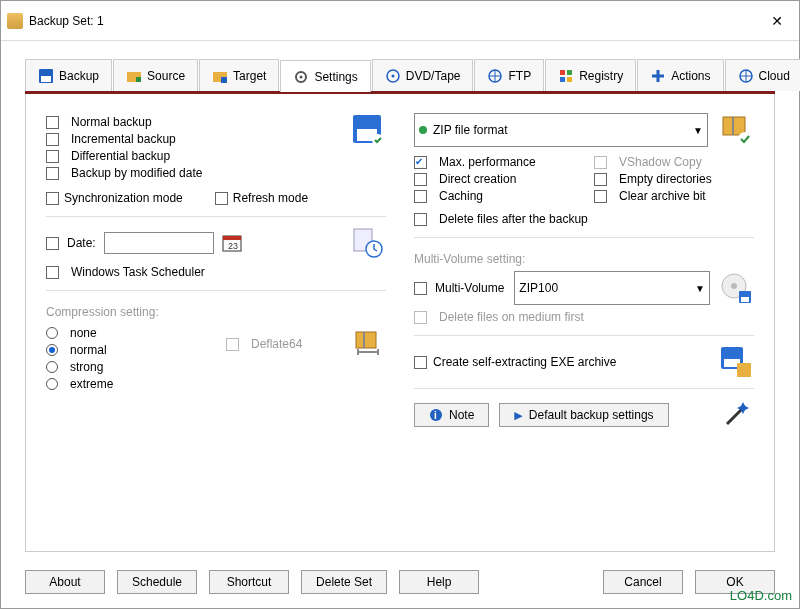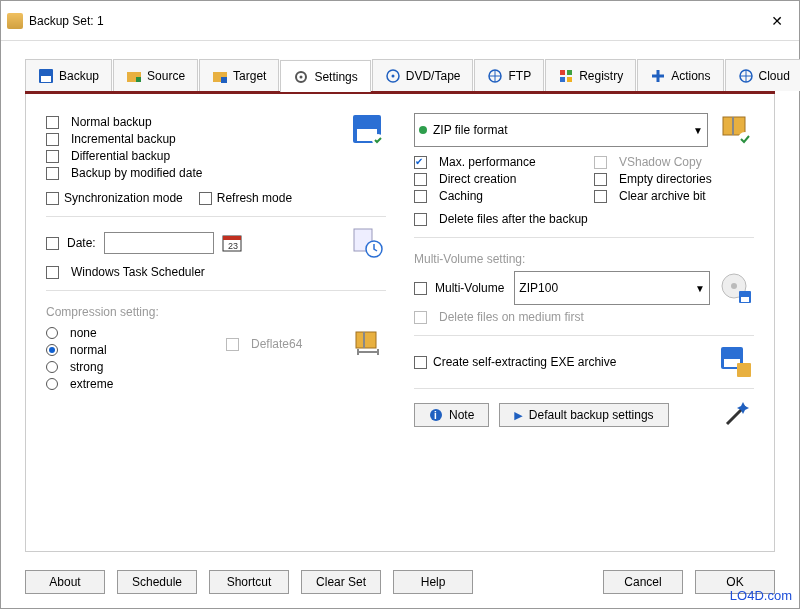--- a/index.html
+++ b/index.html
@@ -120,21 +120,21 @@
   display:flex;
   gap:12px;
   padding: 10px 24px 14px 24px;
   align-items:center;
 }
 .bottom-bar .btn { min-width:80px; }
 .spacer{flex:1;}
 .watermark{
   position:absolute;
   right:8px; bottom:6px;
-  color:#1d4ed8;
+  color:#15803d;
   font-size:13px;
   font-family:Arial,sans-serif;
 }
 .two-col{display:flex;gap:20px;}
 .two-col > div{flex:1;}
 svg{display:block;}
 </style>
 </head>
 <body>
 
@@ -256,21 +256,21 @@
           <div class="big-icon">
             <svg width="34" height="34">
                 <rect x="2" y="2" width="28" height="28" fill="#2b6fd4" rx="2"></rect>
                 <rect x="6" y="16" width="20" height="12" fill="#fff"></rect>
                 <circle cx="27" cy="27" r="6" fill="#fff"></circle>
                 <path d="M24 27l2 2 4-4" stroke="#2a9040" stroke-width="2" fill="none"></path>
               </svg>
           </div>
         </div>
 
-        <div class="row" style="margin-top:8px;gap:16px;">
+        <div class="row" style="margin-top:8px;gap:32px;">
           <label>
               <span class="chk"></span>
               <span>Synchronization mode</span>
             </label>
           <label>
               <span class="chk"></span>
               <span>Refresh mode</span>
             </label>
         </div>
 
@@ -462,21 +462,21 @@
     <div class="btn">
         <span>About</span>
       </div>
     <div class="btn">
         <span>Schedule</span>
       </div>
     <div class="btn">
         <span>Shortcut</span>
       </div>
     <div class="btn">
-        <span>Clear Set</span>
+        <span>Delete Set</span>
       </div>
     <div class="btn">
         <span>Help</span>
       </div>
     <div class="spacer"></div>
     <div class="btn">
         <span>Cancel</span>
       </div>
     <div class="btn">
         <span>OK</span>

